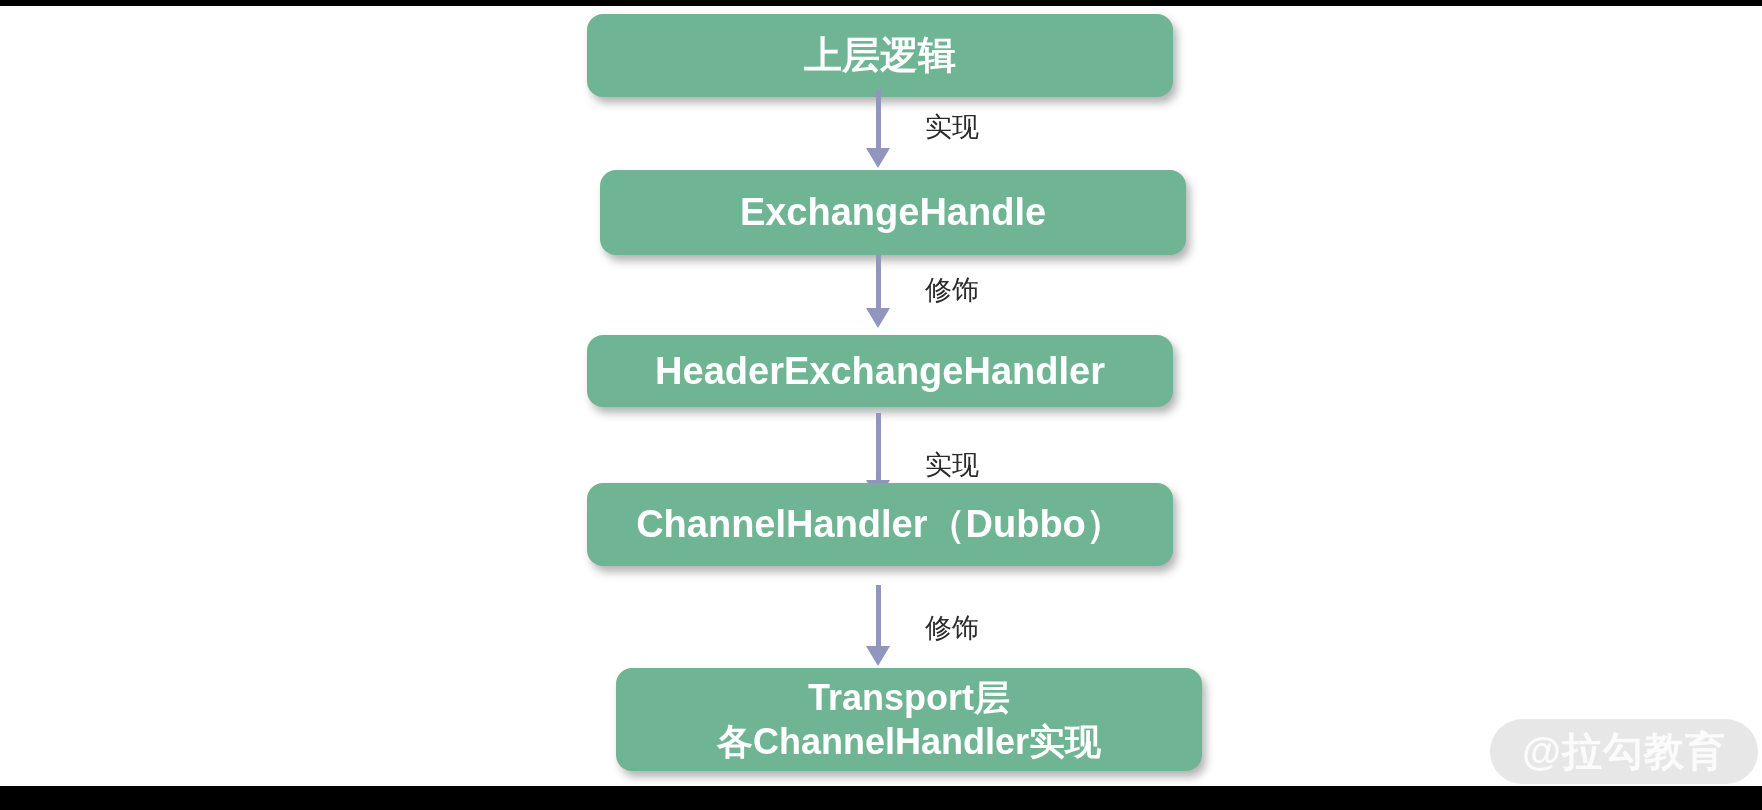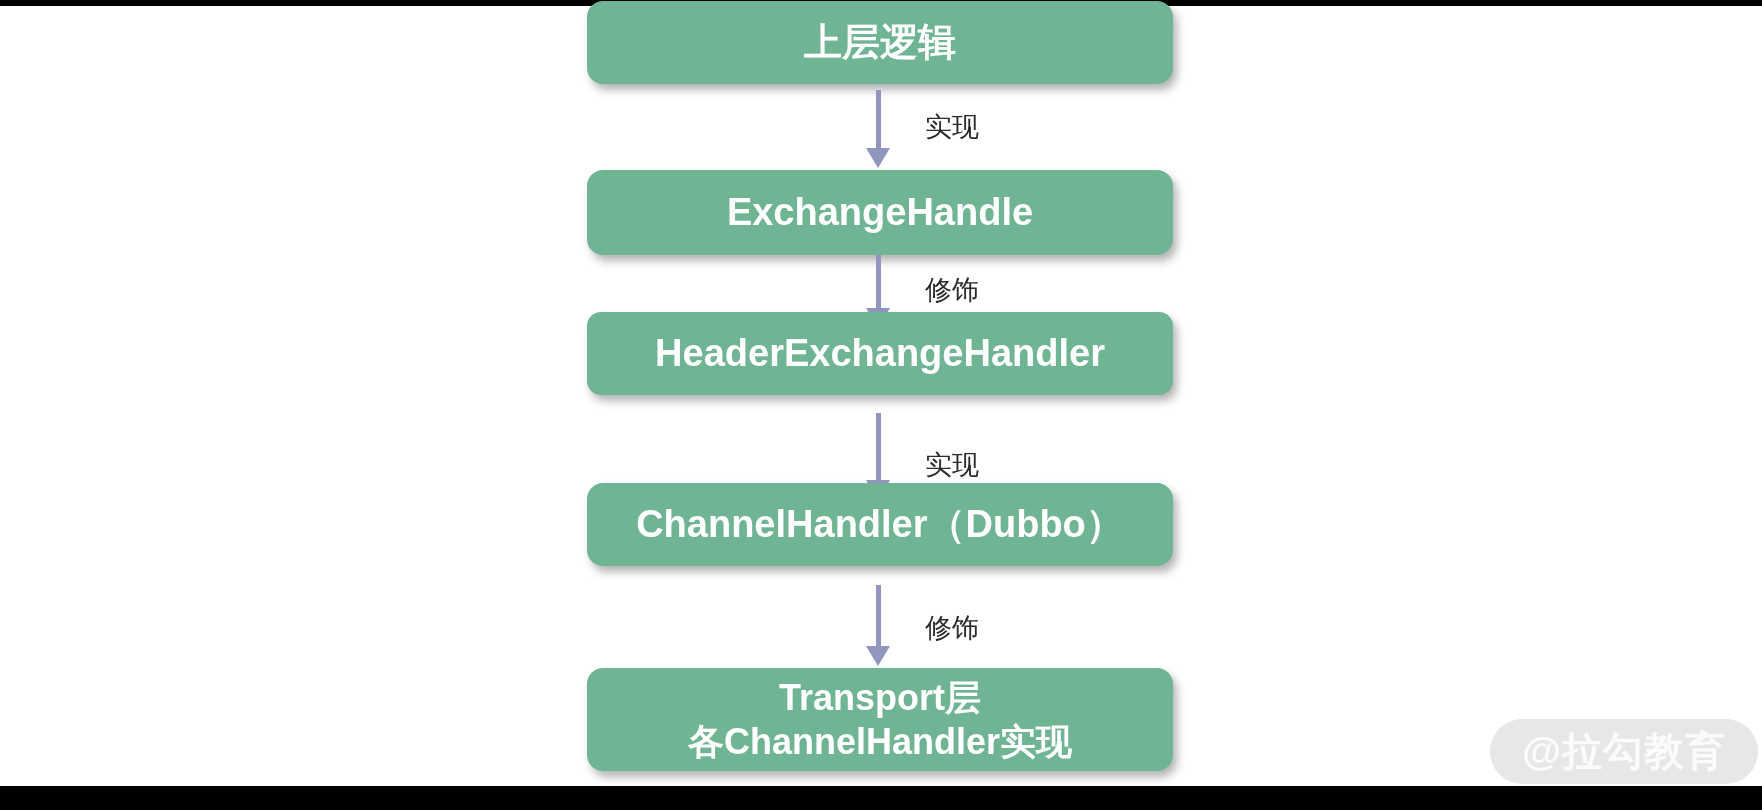--- a/index.html
+++ b/index.html
@@ -43,25 +43,25 @@
     color: var(--box-text);
     font-weight: 700;
     font-size: 38px;
     display: flex;
     align-items: center;
     justify-content: center;
     text-align: center;
     line-height: 1.22;
     white-space: pre-line;
   }
-  .node1 { top: 1px;   height: 83px;  }
-  .node2 { top: 170px; height: 85px;  }
-  .node3 { top: 312px; height: 83px; border-radius: 14px;  }
+  .node1 { top: 14px;   height: 83px;  }
+  .node2 { top: 170px; height: 85px; margin-left: 13px;  }
+  .node3 { top: 335px; height: 72px;  }
   .node4 { top: 483px; height: 83px;  }
-  .node5 { top: 668px; height: 103px; font-size: 36px; }
+  .node5 { top: 668px; height: 103px; font-size: 36px; margin-left: 29px; }
 
   .arrow-line {
     position: absolute;
     left: 876px;
     width: 5px;
     background: var(--arrow);
   }
   .arrow-head {
     position: absolute;
     left: 866px;

